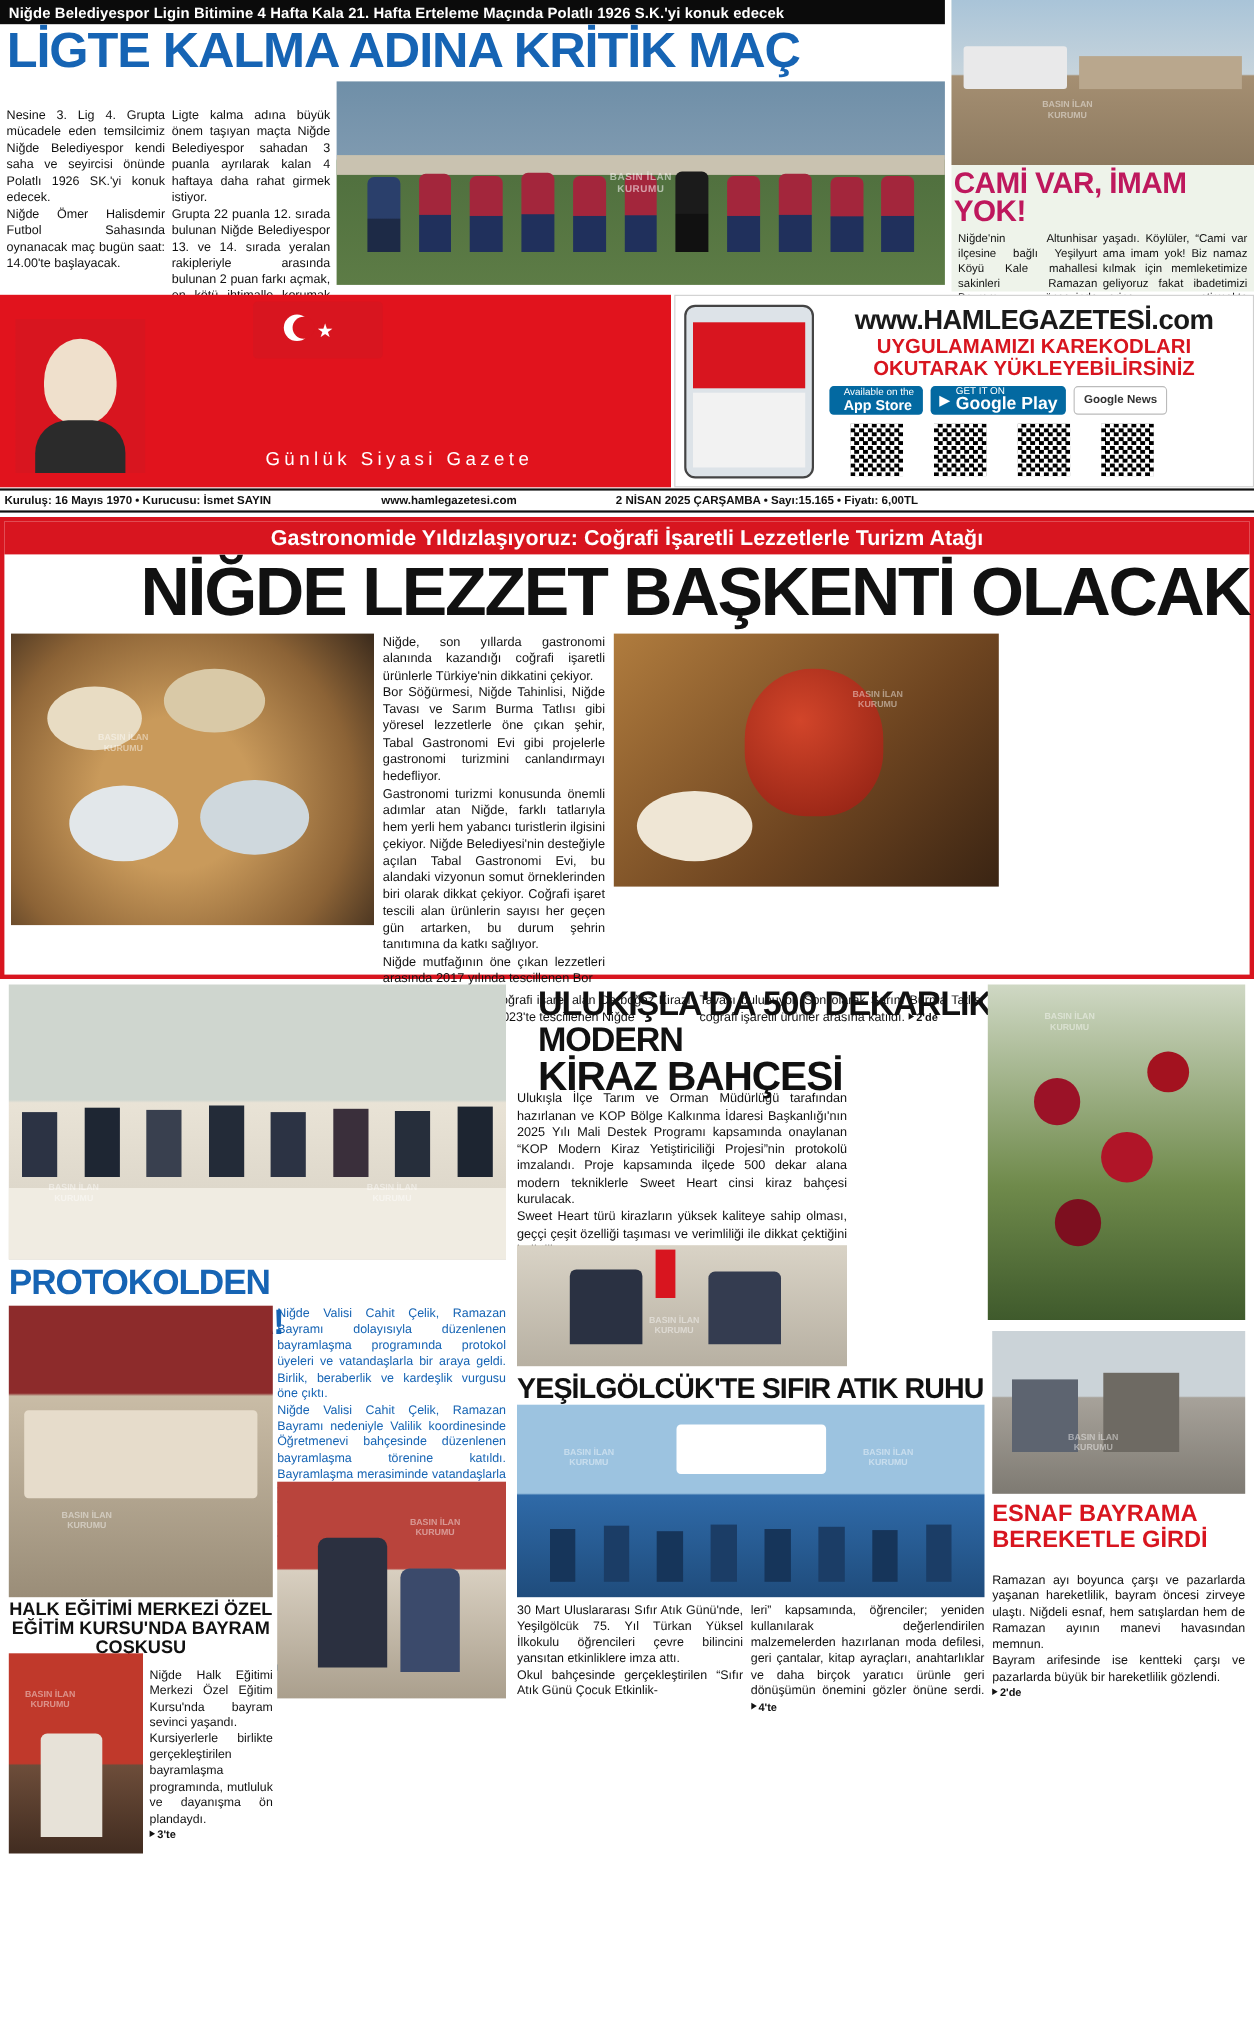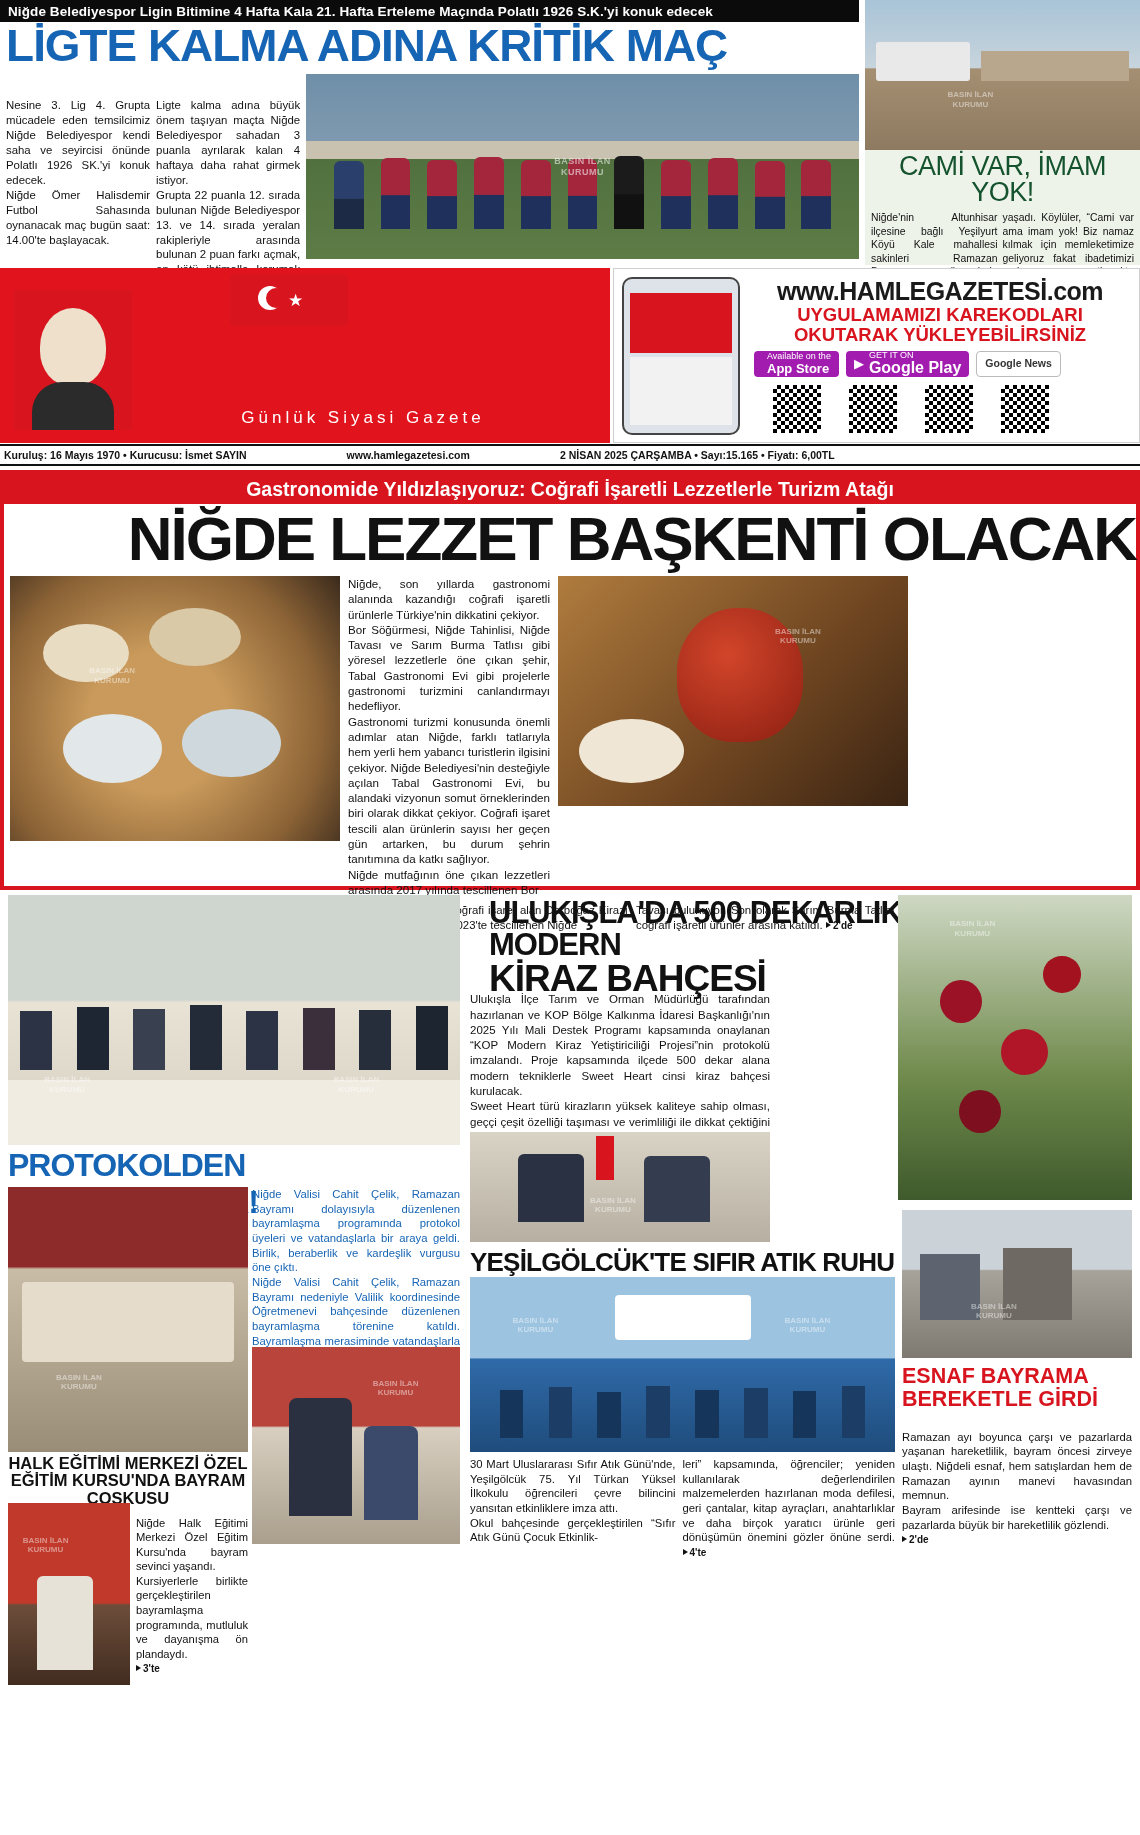--- a/index.html
+++ b/index.html
@@ -28,39 +28,39 @@
   .top { position:absolute; left:0; top:0; width:1140px; height:265px; }
   .top-left { position:absolute; left:0; top:0; width:862px; height:265px; background:#fff; border-right:3px solid #fff;}
   .top-strap { background:#0b0b0b; color:#fff; height:22px; display:flex; align-items:center; padding-left:8px; font-size:13.5px; font-weight:bold; letter-spacing:.1px;}
   .top-head { color:#1664b4; font-size:45px; font-weight:bold; letter-spacing:-1px; padding:2px 0 0 6px; line-height:.98;
      -webkit-text-stroke: 0px; font-stretch: condensed; transform: scaleX(1.02); transform-origin: left center;}
   .top-body { display:flex; padding-top:6px;}
   .top-col { width:178px; padding-left:6px; font-size:11.4px; line-height:1.31;margin-top:24px; }
   .top-photo { margin-left:6px; width:660px; height:185px; }
   .top-right { position:absolute; left:865px; top:0; width:275px; height:265px; background:#eef3ea; }
   .tr-photo { width:275px; height:150px;}
-  .tr-title { color:#14532d; font-size:27px; font-weight:normal; line-height:.95; text-align:center; padding:4px 2px 2px; letter-spacing:-.5px;}
+  .tr-title { color:#be185d; font-size:27px; font-weight:bold; line-height:.95; text-align:left; padding:4px 2px 2px; letter-spacing:-.5px;}
   .tr-cols { display:flex; padding:4px 6px 0;}
   .tr-cols div { width:50%; font-size:10.4px; line-height:1.3; }
   .tr-cols div:first-child { padding-right:5px;}
 
   
   .mast { position:absolute; left:0; top:268px; width:1140px; height:198px; }
   .mast-left { position:absolute; left:0; top:0; width:610px; height:175px; background:#e1131d; }
   .logo-wrap { position:relative; width:610px; height:175px;}
   .ataturk { position:absolute; left:14px; top:22px; width:118px; height:140px; }
   .flag { position:absolute; left:230px; top:6px; width:118px; height:52px;}
   .hamle { position:absolute; left:128px; top:52px; width:470px; text-align:center; font-size:82px; font-weight:bold; color:#fff; letter-spacing:-2px; line-height:.82;}
   .hamle-sub { position:absolute; left:128px; top:140px; width:470px; text-align:center; color:#fff; font-size:17px; letter-spacing:4px;}
   .mast-right { position:absolute; left:613px; top:0; width:527px; height:175px; background:#fff; border:1px solid #cfcfcf;}
   .mr-phone { position:absolute; left:8px; top:8px; width:118px; height:158px; background:#dde3e8; border:2px solid #444; border-radius:10px; overflow:hidden;}
   .mr-url { position:absolute; left:136px; top:8px; width:380px; text-align:center; font-size:25px; font-weight:bold; color:#1a1a1a; letter-spacing:-.5px;}
   .mr-red { position:absolute; left:136px; top:36px; width:380px; text-align:center; font-size:18.5px; font-weight:bold; color:#d8151f; line-height:1.1;}
   .mr-badges { position:absolute; left:140px; top:82px; display:flex; gap:7px;}
-  .badge { height:26px; border-radius:4px; background:#a21caf; color:#fff; display:flex; align-items:center; padding:0 8px; font-size:9px; line-height:1.05;}
+  .badge { height:26px; border-radius:4px; background:#0369a1; color:#fff; display:flex; align-items:center; padding:0 8px; font-size:9px; line-height:1.05;}
   .badge.gn { background:#fff; color:#333; border:1px solid #bbb; font-size:10.5px; font-weight:bold;}
   .qr { position:absolute; top:113px; width:54px; height:54px; background:
       repeating-conic-gradient(#000 0 25%, #fff 0 50%) 0 0/8px 8px; border:3px solid #fff;}
   .strip { position:absolute; left:0; top:176px; width:1140px; height:22px; border-top:2px solid #111; border-bottom:2px solid #111; display:flex; align-items:center; font-size:10.5px; font-weight:bold;}
   .strip .a { padding-left:4px;}
   .strip .b { margin-left:100px;}
   .strip .c { margin-left:90px;}
 
   
   .gastro { position:absolute; left:0; top:470px; width:1140px; height:420px; border:4px solid #d8151f;}

